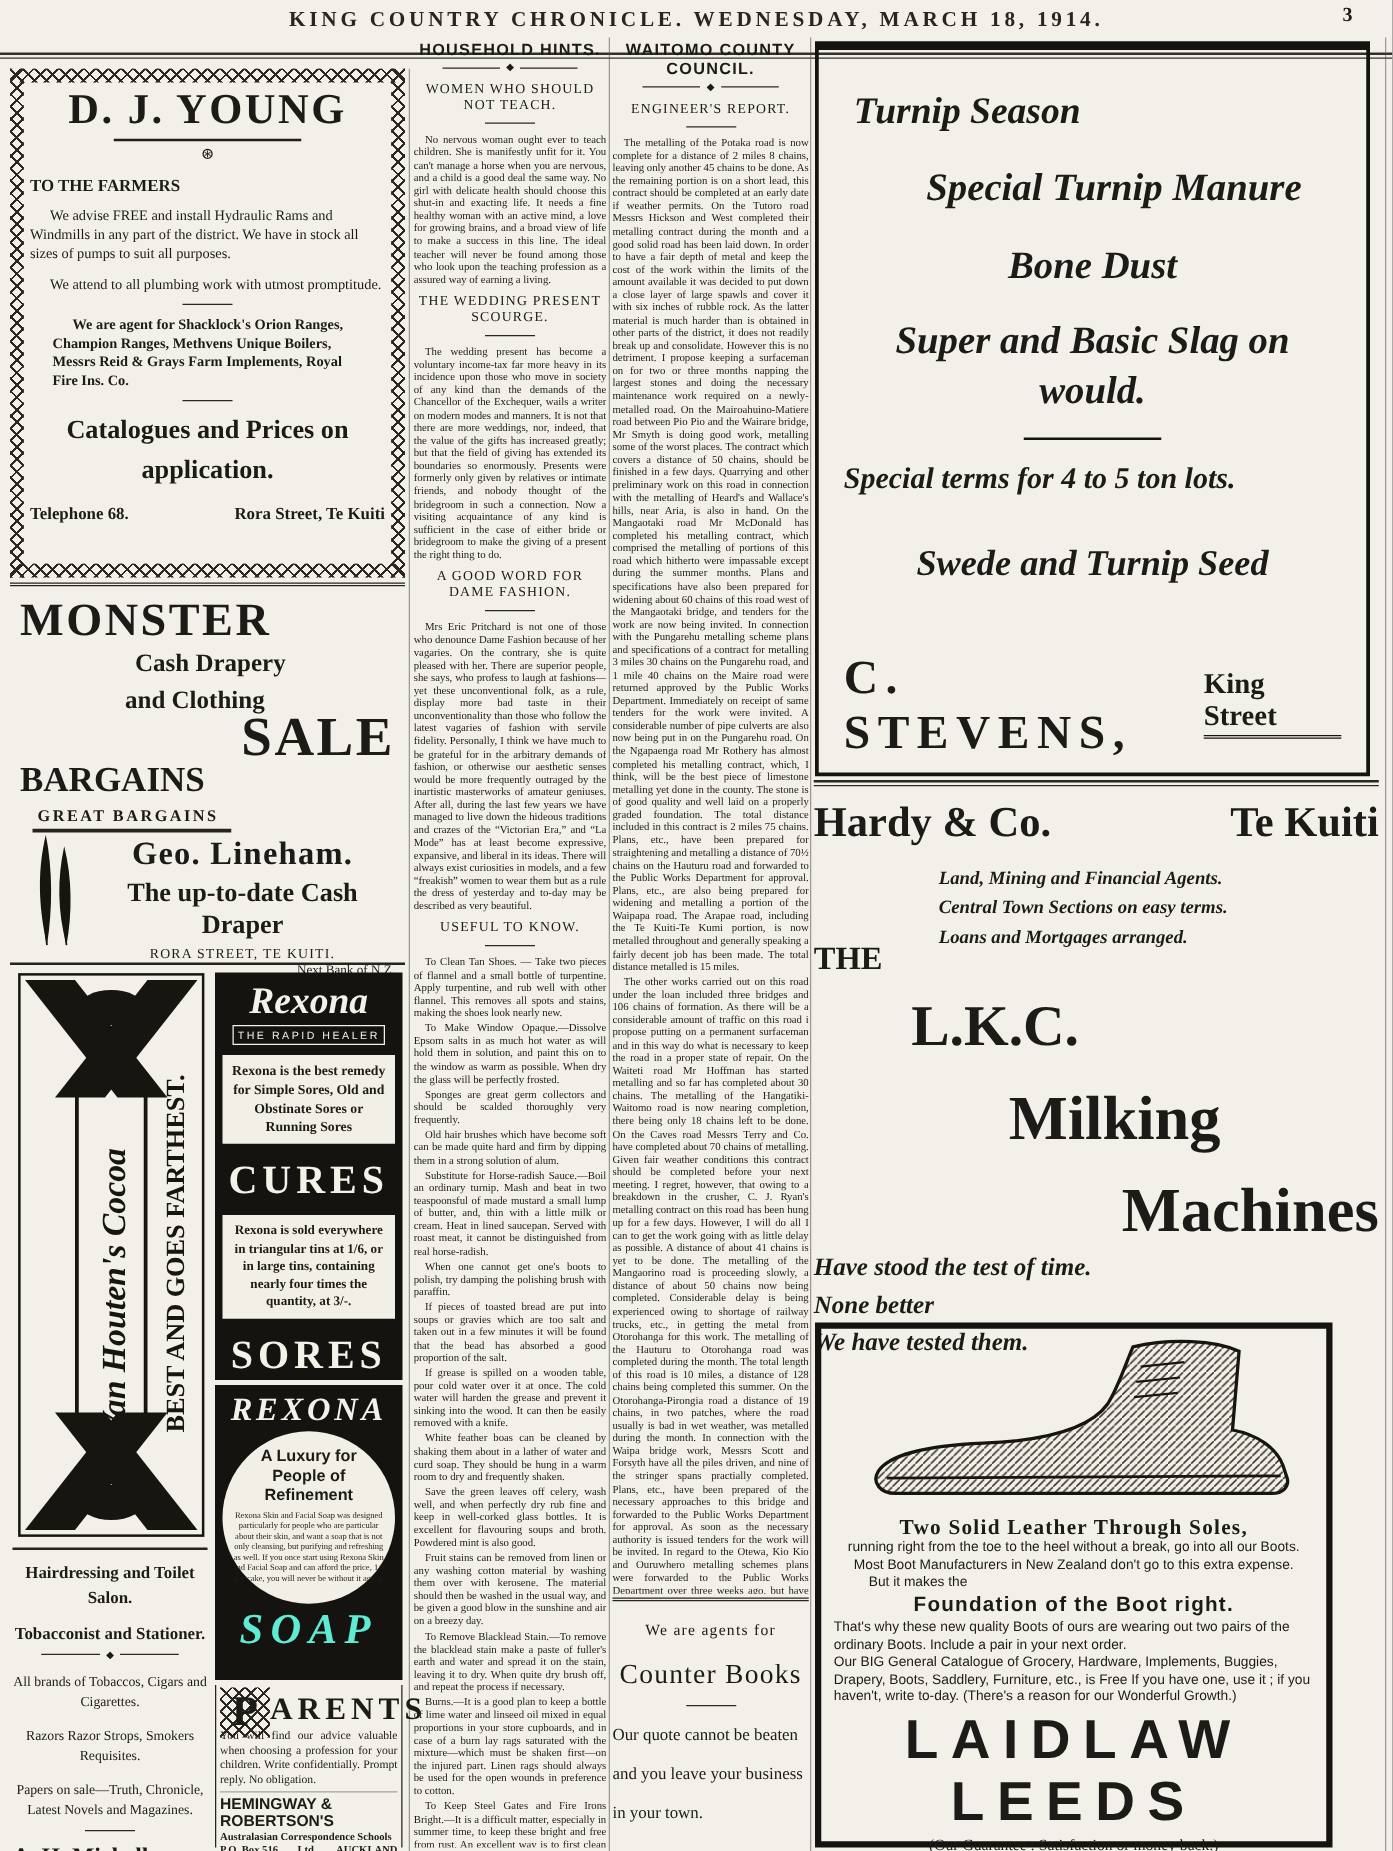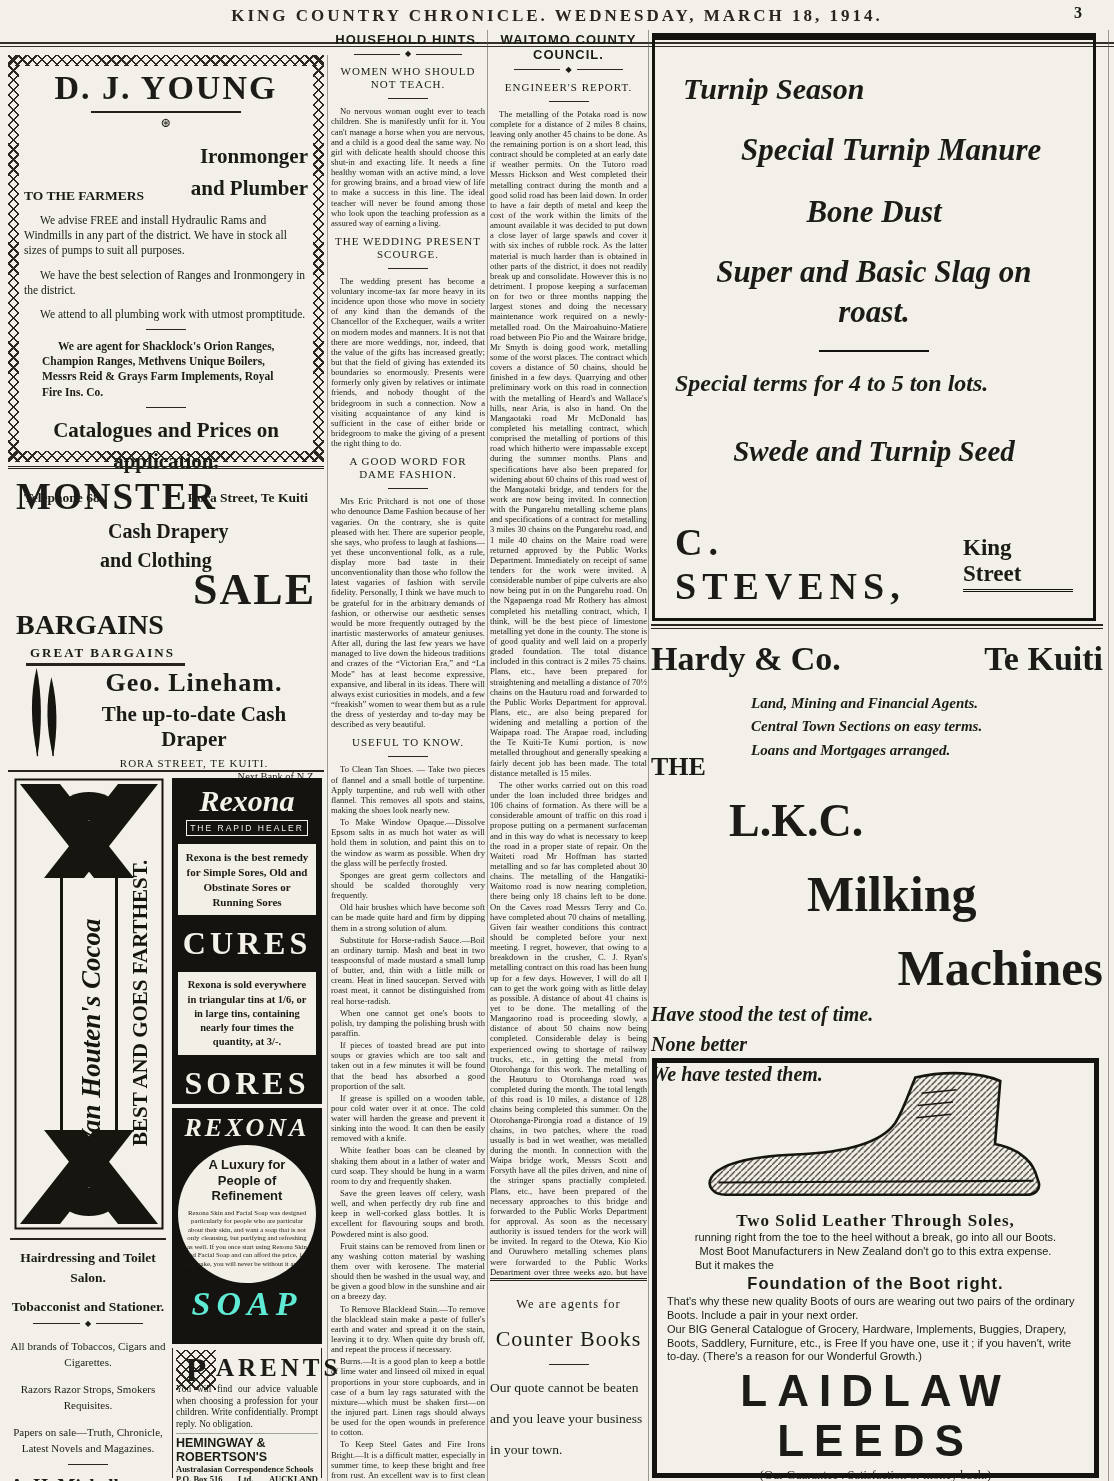--- a/index.html
+++ b/index.html
@@ -138,21 +138,21 @@
   .hardy-sub { font-style:italic; font-weight:bold; font-size:15px; line-height:1.55; margin:14px 0 0 100px; }
 
   .lkc { left:651px; top:752px; width:452px; }
   .lkc-the { font-size:26px; font-weight:bold; }
   .lkc-1 { font-size:46px; font-weight:bold; margin:12px 0 0 78px; }
   .lkc-2 { font-size:50px; font-weight:bold; margin:18px 0 12px 156px; }
   .lkc-3 { font-size:50px; font-weight:bold; text-align:right; margin-top:16px; }
   .lkc-s { font-style:italic; font-weight:bold; font-size:20px; line-height:1.3; margin-top:4px; }
   .lkc-s:first-of-type { margin-top:10px; }
 
-  .boot { left:652px; top:1058px; width:447px; height:420px;
+  .boot { left:652px; top:1058px; width:414px; height:420px;
     border:5px solid #15130f; padding:4px 10px; }
   .boot-img { text-align:center; }
   .boot .h1 { font-size:17px; font-weight:bold; text-align:center; letter-spacing:1px; }
   .boot .sm { font-size:11px; line-height:1.25; font-family:"Liberation Sans",sans-serif; }
   .boot .ctrsm { text-align:center; }
   .boot .h2 { font-size:16.5px; font-weight:bold; text-align:center; letter-spacing:1px; margin:2px 0; font-family:"Liberation Sans",sans-serif; }
   .boot-brand { font-size:44px; font-weight:bold; letter-spacing:10px; text-align:center;
     font-family:"Liberation Sans",sans-serif; margin-top:2px; }
   .boot .guar { font-size:12.5px; text-align:center; margin-top:2px; }
 </style>
@@ -174,27 +174,22 @@
     <div class="edge-t lattice"></div>
     <div class="edge-b lattice"></div>
     <div class="edge-l lattice"></div>
     <div class="edge-r lattice"></div>
     <div class="young-in">
       <div class="young-name">D. J. YOUNG</div>
       <div class="young-under"></div>
       <div class="young-flower">⊛</div>
       <div class="young-row">
         <div class="b" style="font-size:13.5px;">TO THE FARMERS</div>
-        <div class="young-trades">
-          <div>Ironmonger</div>
-          <div>and Plumber</div>
-        </div>
       </div>
       <p class="bodytxt">We advise FREE and install Hydraulic Rams and Windmills in any part of the district.  We have in stock all sizes of pumps to suit all purposes.</p>
-      <p class="bodytxt">We have the best selection of Ranges and Ironmongery in the district.</p>
       <p class="bodytxt">We attend to all plumbing work with utmost promptitude.</p>
       <div class="minirule"></div>
       <p class="bodytxt agents">We are agent for Shacklock's Orion Ranges, Champion Ranges, Methvens Unique Boilers, Messrs Reid &amp; Grays Farm Implements, Royal Fire Ins. Co.</p>
       <div class="minirule"></div>
       <div class="cata">Catalogues and Prices on application.</div>
       <div class="young-foot">
         <span>Telephone 68.</span>
         <span>Rora Street, Te Kuiti</span>
       </div>
     </div>
@@ -342,21 +337,21 @@
     <p>Our quote cannot be beaten</p>
     <p>and you leave your business</p>
     <p>in your town.</p>
   </div>
 
   <div class="abs turnip">
     <div class="tline t-l1">Turnip  Season</div>
     <div class="tline t-l2">Special  Turnip  Manure</div>
     <div class="tline t-l3">Bone  Dust</div>
     <div class="tline t-l4">Super  and  Basic  Slag  on</div>
-    <div class="tline t-l5">roast.</div>
+    <div class="tline t-l5">would.</div>
     <div class="t-rule"></div>
     <div class="tline t-terms">Special terms for 4 to 5  ton  lots.</div>
     <div class="tline t-seed">Swede  and  Turnip  Seed</div>
     <div class="t-stv">
       <span class="t-name">C.  STEVENS,</span>
       <span class="t-street">King  Street</span>
     </div>
   </div>
 
   <div class="abs r-rule"></div>

